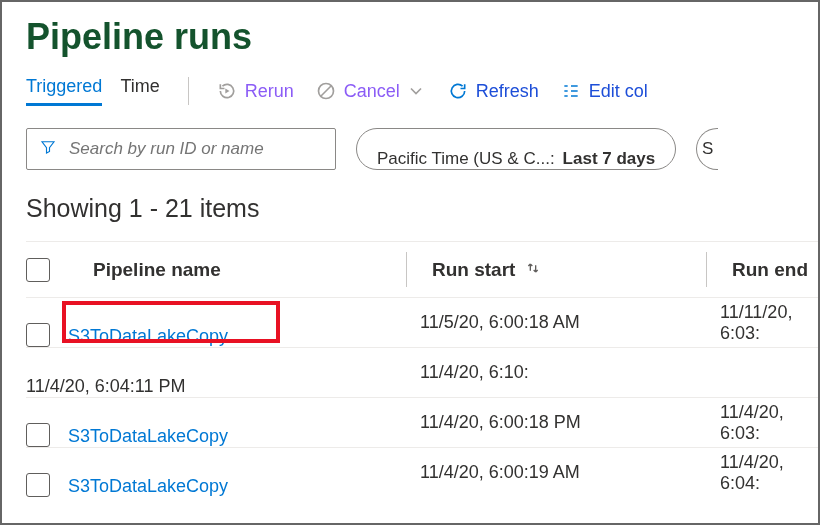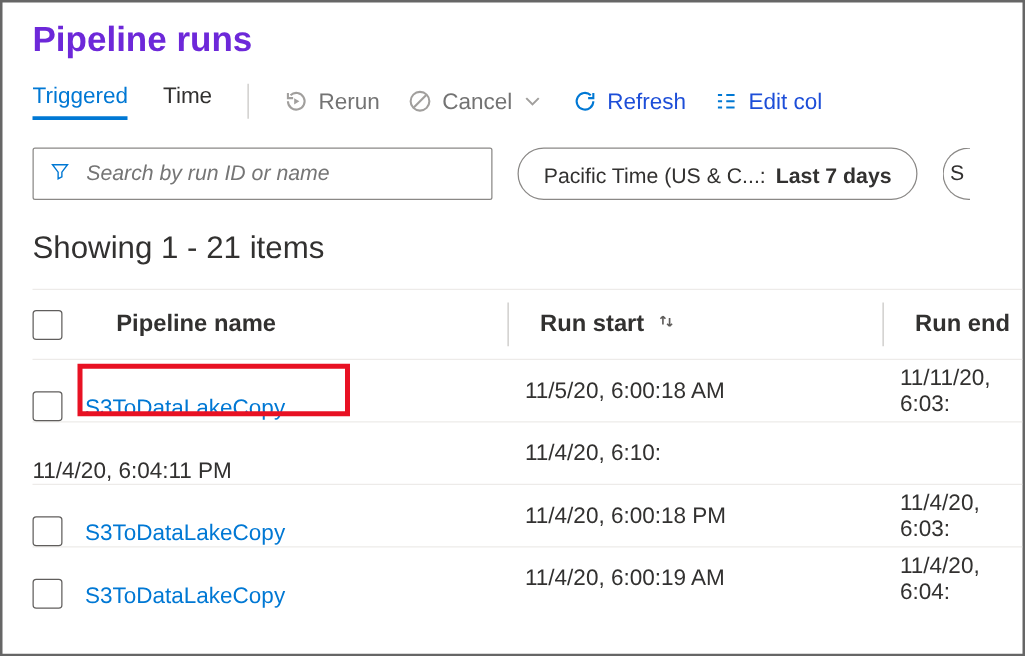--- a/index.html
+++ b/index.html
@@ -9,33 +9,33 @@
     font-size: 14px;
     color: #323130;
     background: #fff;
     width: 820px;
     height: 525px;
     overflow: hidden;
     border: 2px solid #666;
   }
   .page { padding: 14px 0 0 24px; }
   .title {
-    font-size: 28px;
+    font-size: 36px;
     font-weight: 600;
     margin: 0 0 18px 0;
-    color: #6d28d9;
+    color: #14532d;
   }
   .tabs-toolbar {
     display: flex;
     align-items: center;
     gap: 22px;
     border-bottom: 0;
     margin-bottom: 22px;
   }
-  .tabs { display: flex; align-items: flex-end; gap: 28px; }
+  .tabs { display: flex; align-items: flex-end; gap: 18px; }
   .tab {
     font-size: 18px;
     padding-bottom: 6px;
     color: #323130;
     cursor: pointer;
     border-bottom: 3px solid transparent;
   }
   .tab.active {
     color: #0078d4;
     border-bottom-color: #0078d4;
@@ -45,34 +45,34 @@
     width: 1px;
     height: 28px;
     background: #c8c6c4;
     margin: 0 6px;
   }
   .tool {
     display: inline-flex;
     align-items: center;
     gap: 8px;
     font-size: 18px;
-    color: #737373;
+    color: #8b5cf6;
     cursor: pointer;
   }
   .tool.enabled { color: #1d4ed8; }
   .tool svg { width: 20px; height: 20px; display: block; }
   .tool .chev { margin-left: -2px; }
   .filter-row {
     display: flex;
     align-items: center;
     gap: 20px;
     margin-bottom: 24px;
   }
   .search {
-    width: 368px;
+    width: 310px;
     height: 42px;
     border: 1px solid #8a8886;
     border-radius: 2px;
     display: flex;
     align-items: center;
     padding: 0 12px;
     gap: 10px;
     color: #605e5c;
     font-style: italic;
     font-size: 17px;
@@ -81,22 +81,22 @@
   .search input {
     border: none; outline: none; flex: 1;
     font-style: italic; font-size: 17px; color: #605e5c;
     background: transparent;
   }
   .pill {
     height: 42px;
     border: 1px solid #8a8886;
     border-radius: 21px;
     display: inline-flex;
-    align-items: flex-start;
-    padding: 12px 20px;
+    align-items: flex-end;
+    padding: 0 20px;
     font-size: 17px;
     color: #323130;
     cursor: pointer;
   }
   .pill .bold { font-weight: 700; margin-left: 8px; }
   .pill-half {
     width: 22px; height: 42px;
     border: 1px solid #8a8886;
     border-right: none;
     border-radius: 21px 0 0 21px;

